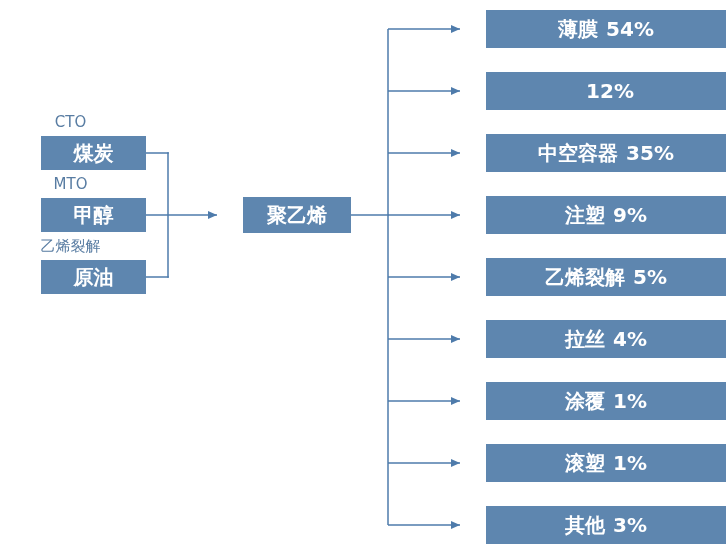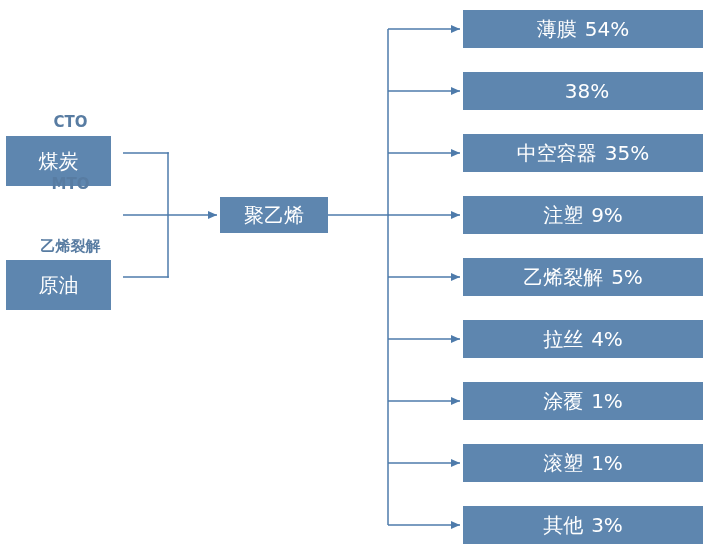--- a/index.html
+++ b/index.html
@@ -18,31 +18,32 @@
     background:var(--bg);
     overflow:hidden;
   }
   .connectors{position:absolute;left:0;top:0;width:727px;height:560px;}
   .connectors line{stroke:var(--connector);stroke-width:1.5;}
   .node{
     position:absolute;
     background:var(--box-fill);
     color:var(--box-text);
     display:flex;align-items:center;justify-content:center;
-    font-weight:400;
+    font-weight:700;
+    margin-left:23px;
   }
-  .src-box{left:6px;width:105px;height:50px;font-size:20px;}
+  .src-box{left:18px;width:105px;height:34px;font-size:20px;}
   .mid-box{left:220px;top:197px;width:108px;height:36px;font-size:20px;}
   .app-box{left:463px;width:240px;height:38px;font-size:20px;}
   .app-box .share{margin-left:8px;}
   .route-label{
     position:absolute;left:18px;width:105px;height:22px;
     display:flex;align-items:center;justify-content:center;
     color:var(--label-text);
-    font-weight:700;font-size:15px;
+    font-weight:400;font-size:15px;
   }
 </style>
 </head>
 <body>
 
 <div class="canvas">
 
   <svg class="connectors" viewBox="0 0 727 560" xmlns="http://www.w3.org/2000/svg">
     <defs>
       <marker id="arrow" markerUnits="userSpaceOnUse" markerWidth="10" markerHeight="9" refX="9" refY="4" orient="auto">
@@ -67,32 +68,33 @@
     <line x1="388" y1="339" x2="460" y2="339" marker-end="url(#arrow)" stroke="#4E7BAB"></line>
     <line x1="388" y1="401" x2="460" y2="401" marker-end="url(#arrow)" stroke="#4E7BAB"></line>
     <line x1="388" y1="463" x2="460" y2="463" marker-end="url(#arrow)" stroke="#4E7BAB"></line>
     <line x1="388" y1="525" x2="460" y2="525" marker-end="url(#arrow)" stroke="#4E7BAB"></line>
   </svg>
 
   <div class="route-label" style="top:111px">CTO</div>
   <div class="node src-box" style="top:136px">煤炭</div>
 
   <div class="route-label" style="top:173px">MTO</div>
+  <div class="node src-box" style="top:198px">甲醇</div>
 
   <div class="route-label" style="top:235px">乙烯裂解</div>
   <div class="node src-box" style="top:260px">原油</div>
 
   <div class="node mid-box">聚乙烯</div>
 
   <div class="node app-box" style="top:10px">
     <span>薄膜</span>
       <span class="share">54%</span>
   </div>
   <div class="node app-box" style="top:72px">
-      <span class="share">38%</span>
+      <span class="share">12%</span>
   </div>
   <div class="node app-box" style="top:134px">
     <span>中空容器</span>
       <span class="share">35%</span>
   </div>
   <div class="node app-box" style="top:196px">
     <span>注塑</span>
       <span class="share">9%</span>
   </div>
   <div class="node app-box" style="top:258px">

